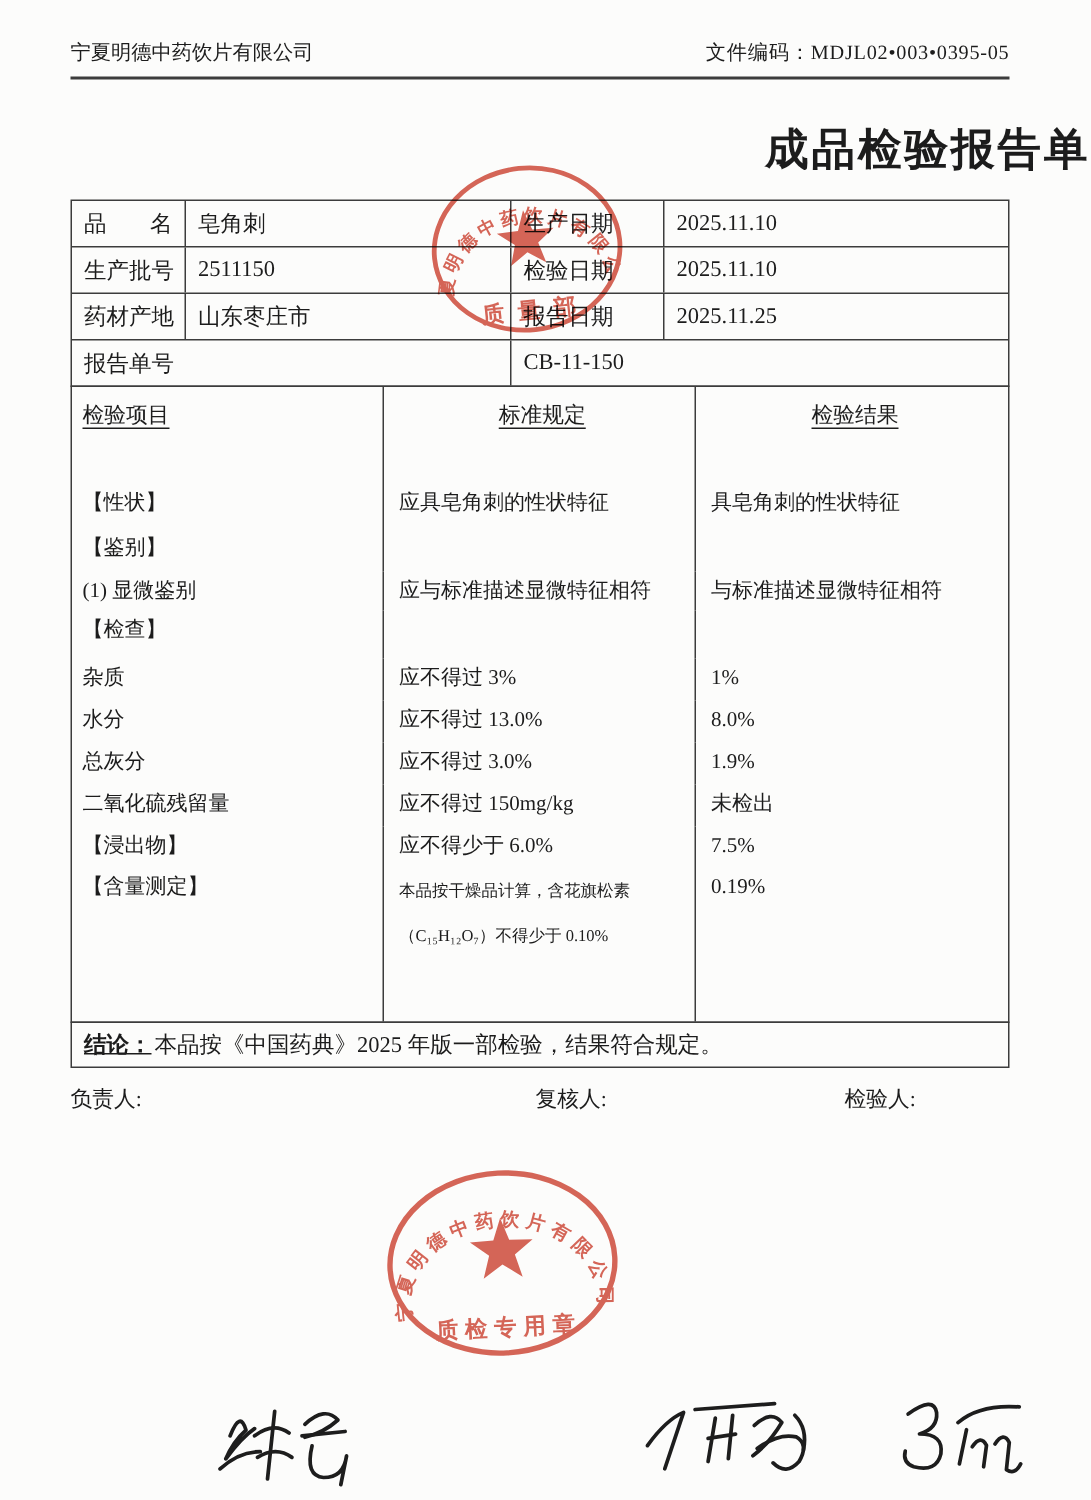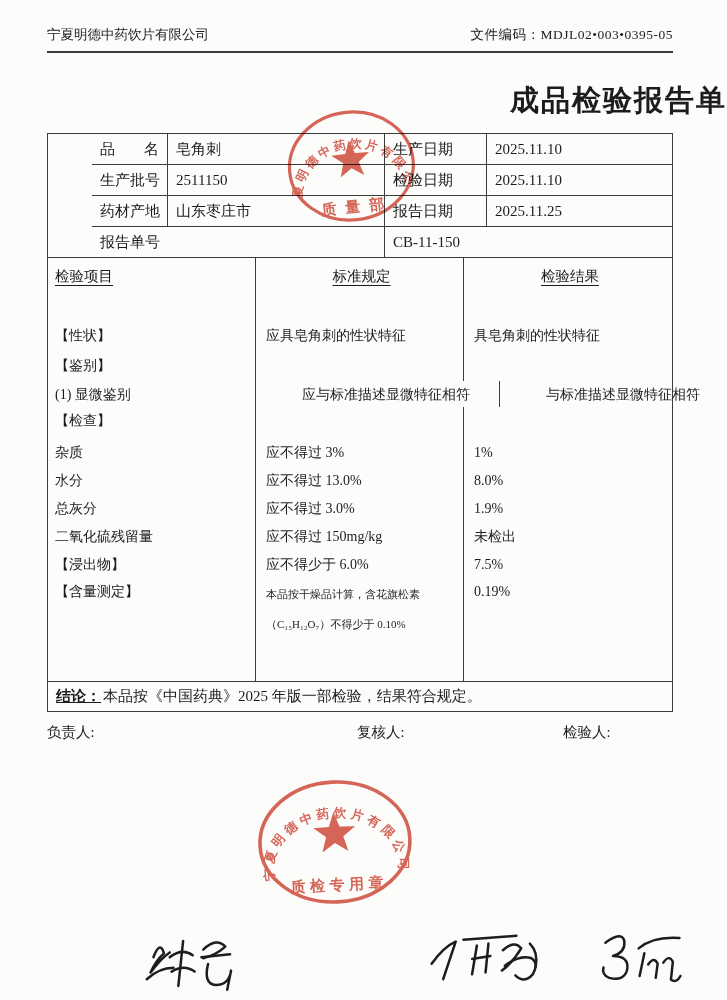--- a/index.html
+++ b/index.html
@@ -21,21 +21,21 @@
 
   
   .report-title{
     margin:30px 0 0 0;text-align:right;
     font-size:29px;font-weight:bold;letter-spacing:2px;line-height:34px;
   }
 
   
   .info-table{
     margin:16px 0 0 47px;width:626px;box-sizing:border-box;
-    border:1px solid #3c3c3c;font-size:15px;padding-left:44px;
+    border:1px solid #3c3c3c;font-size:15px;
   }
   .irow{display:grid;grid-template-columns:75px 217px 102px 230px;}
   .irow.merged{grid-template-columns:292px 332px;}
   .irow + .irow{border-top:1px solid #3c3c3c;}
   .icell{
     height:30px;box-sizing:border-box;display:flex;align-items:center;
     padding:0 8px;overflow:hidden;white-space:nowrap;
   }
   .icell + .icell{border-left:1px solid #3c3c3c;}
   .icell.lbl span{width:100%;text-align:justify;text-align-last:justify;}
@@ -52,21 +52,21 @@
   .hdr-cell{padding-top:9px;font-size:14.5px;}
   .hdr-cell u{text-decoration:underline;text-underline-offset:4px;}
   .hdr-cell.c2,.hdr-cell.c3{text-align:center;}
   .lh{line-height:22px;padding-top:3px;}
   .longtext{font-size:13.4px;line-height:29px;padding-top:2px;text-align:justify;}
   .res2{margin-top:152px;}
   .two-line{font-size:11px;line-height:29.5px;padding-top:2px;}
 
   
   .h-hdr{height:42px;}.h-pad{height:22px;}
-  .h30{height:30px;}.h29{height:29px;}.h26{height:26px;gap:36px;}
+  .h30{height:30px;}.h29{height:29px;}.h26{height:26px;}
   .h-tlc{height:230px;}.h32{height:32px;}.h28{height:28px;}
   .h27{height:27px;}.h58{height:58px;}.h-fill{height:45px;}
 
   
   .conclusion{
     margin:-1px 0 0 47px;width:626px;box-sizing:border-box;height:31px;
     border:1px solid #3c3c3c;display:flex;align-items:center;
     padding-left:8px;font-size:15px;white-space:nowrap;
   }
   .conclusion b{margin-right:2px;text-decoration:underline;}

